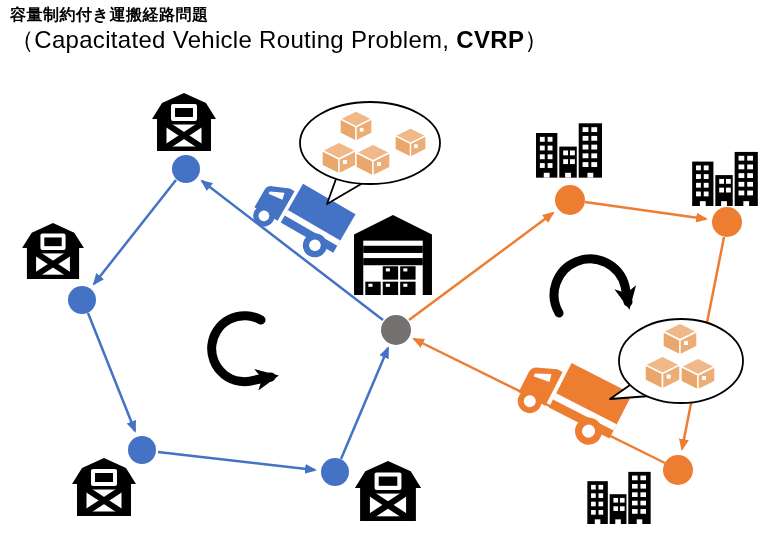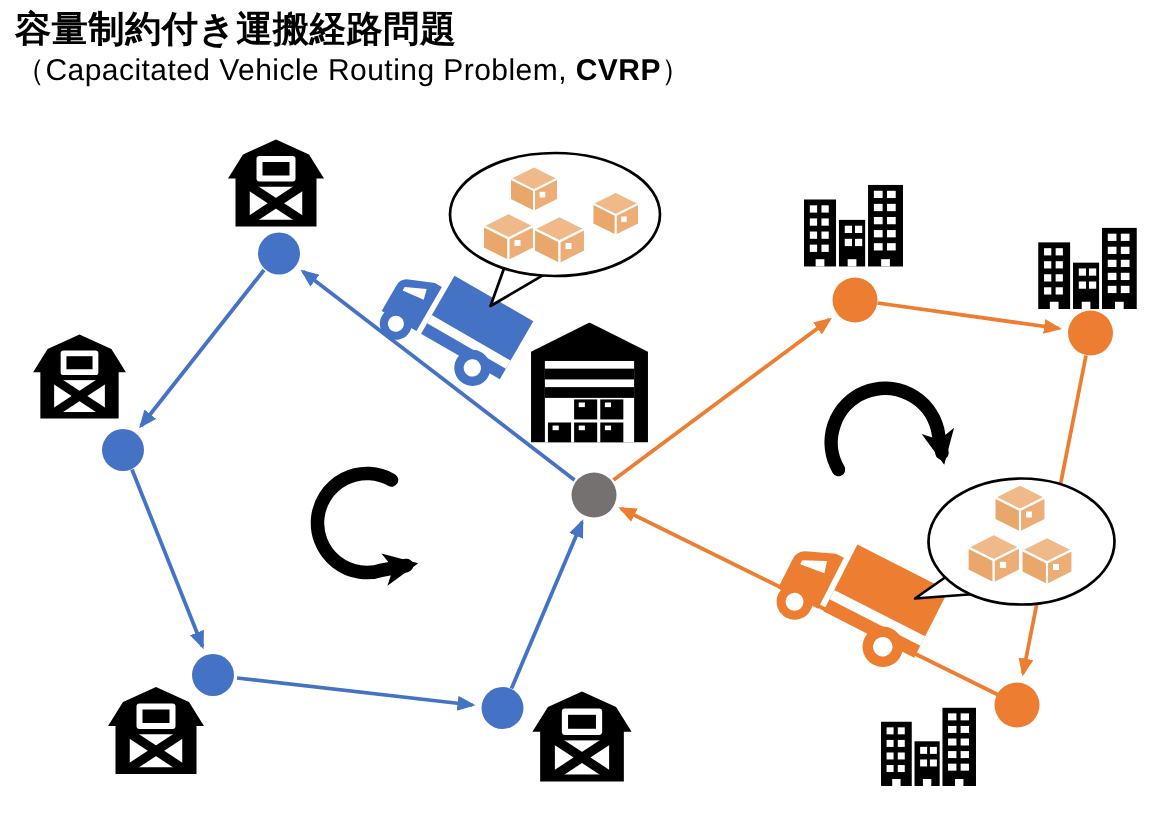--- a/index.html
+++ b/index.html
@@ -1,22 +1,22 @@
 <!DOCTYPE html>
 <html><head>
 <meta charset="utf-8">
 <style>
   html,body{margin:0;padding:0;}
   body{
     width:769px;height:542px;background:#FFFFFF;position:relative;overflow:hidden;
     font-family:"Liberation Sans","DejaVu Sans",sans-serif;color:#000;
   }
   .title{position:absolute;left:10px;top:5px;line-height:1.25;}
-  .title-l1{font-size:24px;font-weight:700;letter-spacing:0.5px;}
-  .title-l2{font-size:20px;font-weight:400;letter-spacing:0.3px;}
+  .title-l1{font-size:16px;font-weight:700;letter-spacing:0.5px;}
+  .title-l2{font-size:24px;font-weight:400;letter-spacing:0.3px;}
   .title-l2 b{font-weight:700;}
   svg.diagram{position:absolute;left:0;top:0;}
 </style>
 </head>
 <body>
 
 <div class="title">
   <div class="title-l1">容量制約付き運搬経路問題</div>
   <div class="title-l2"><span>（Capacitated Vehicle Routing Problem, </span><b>CVRP</b><span>）</span></div>
 </div>

